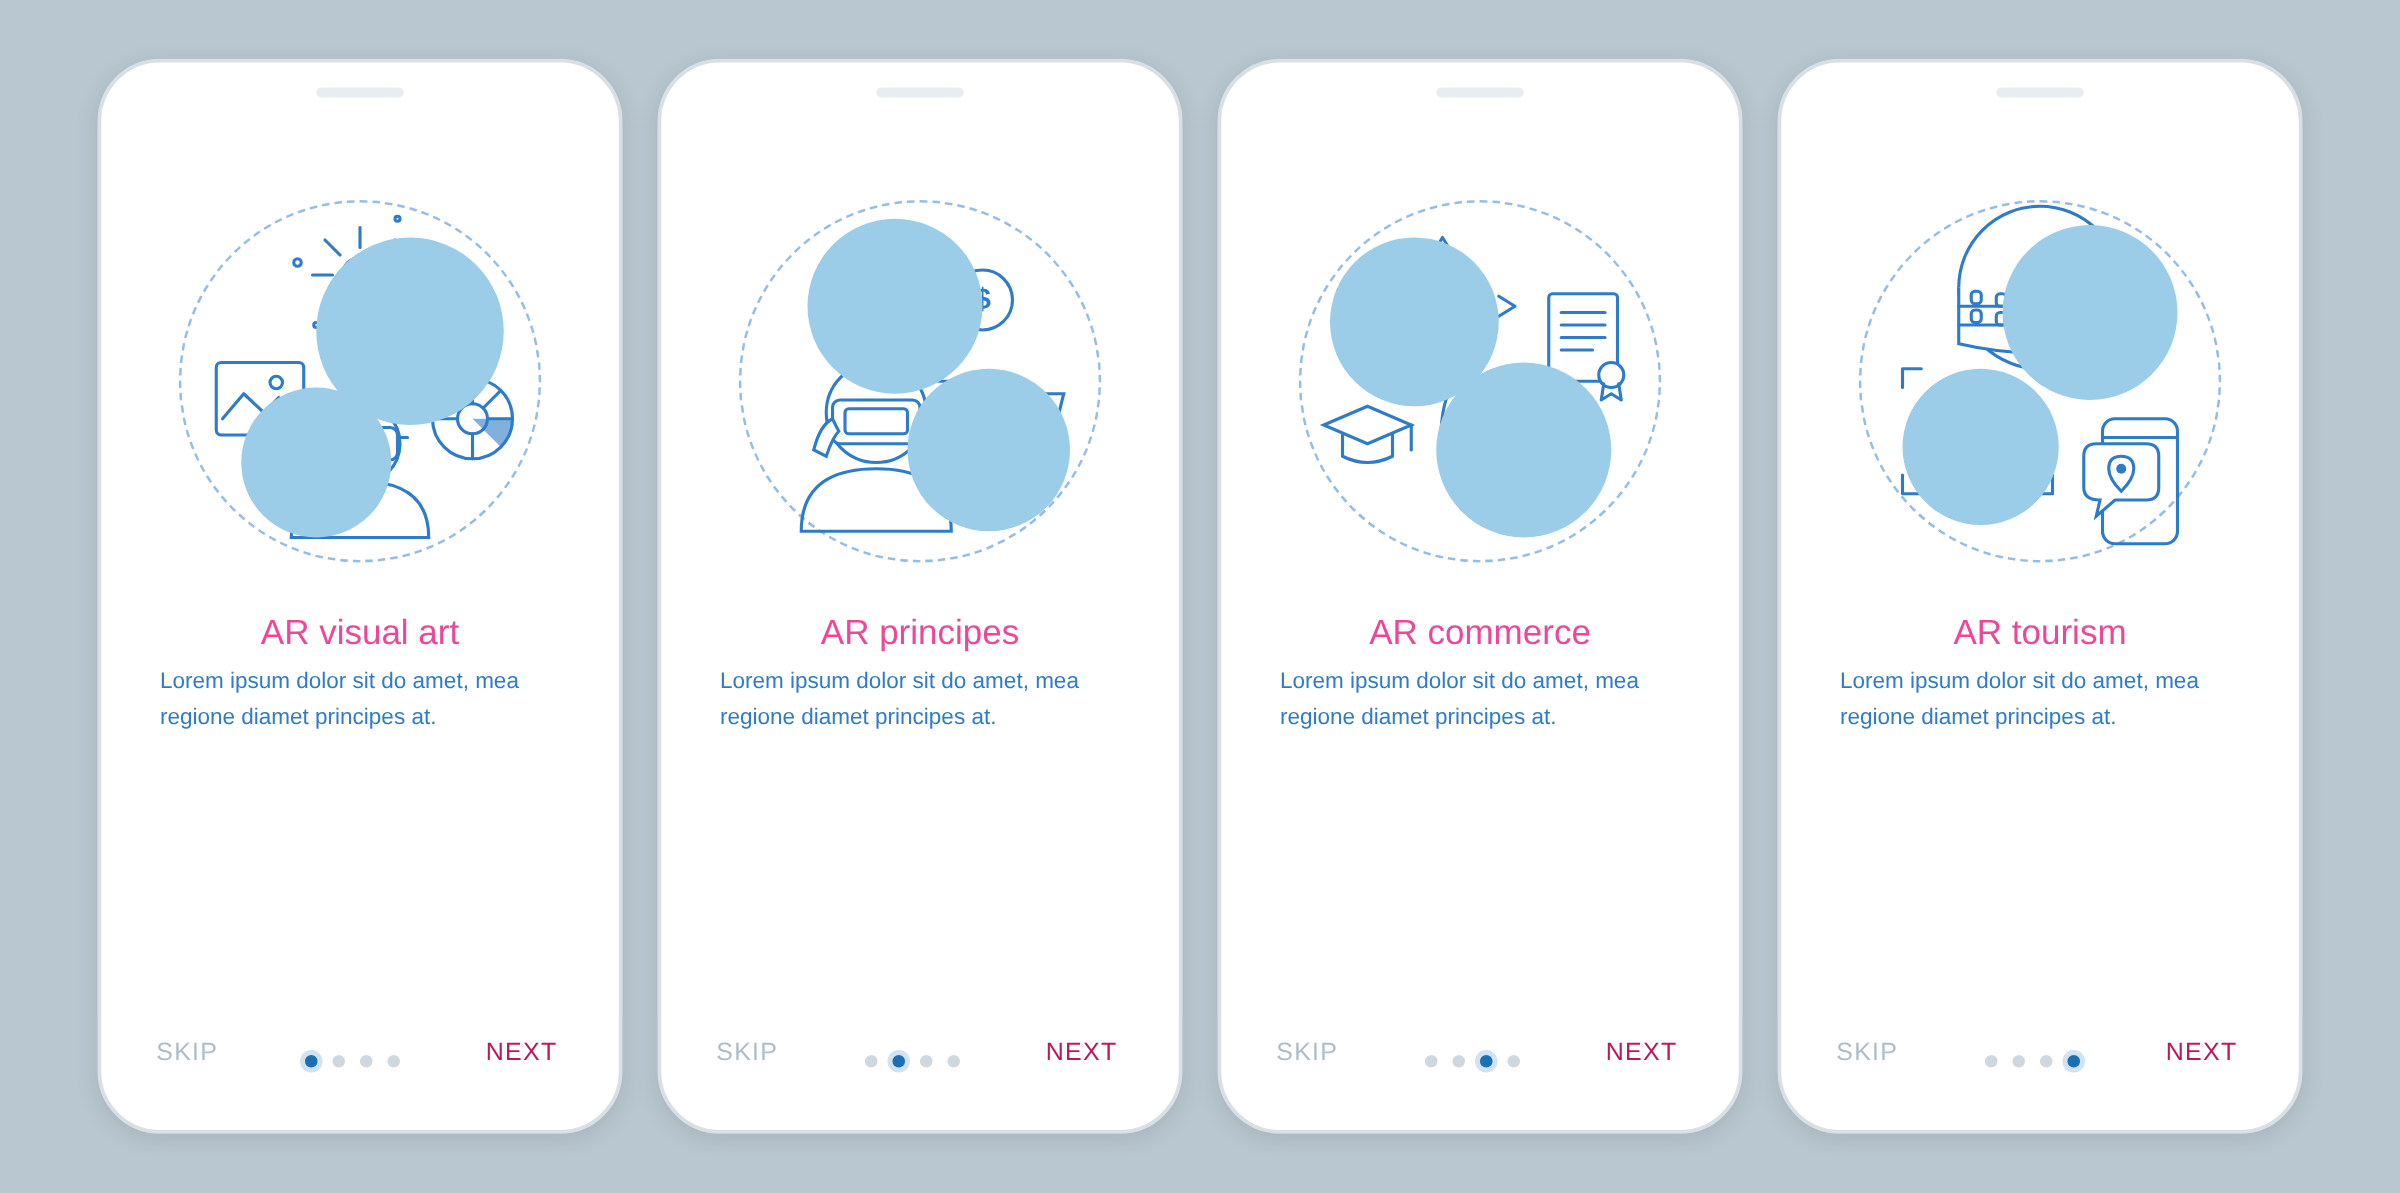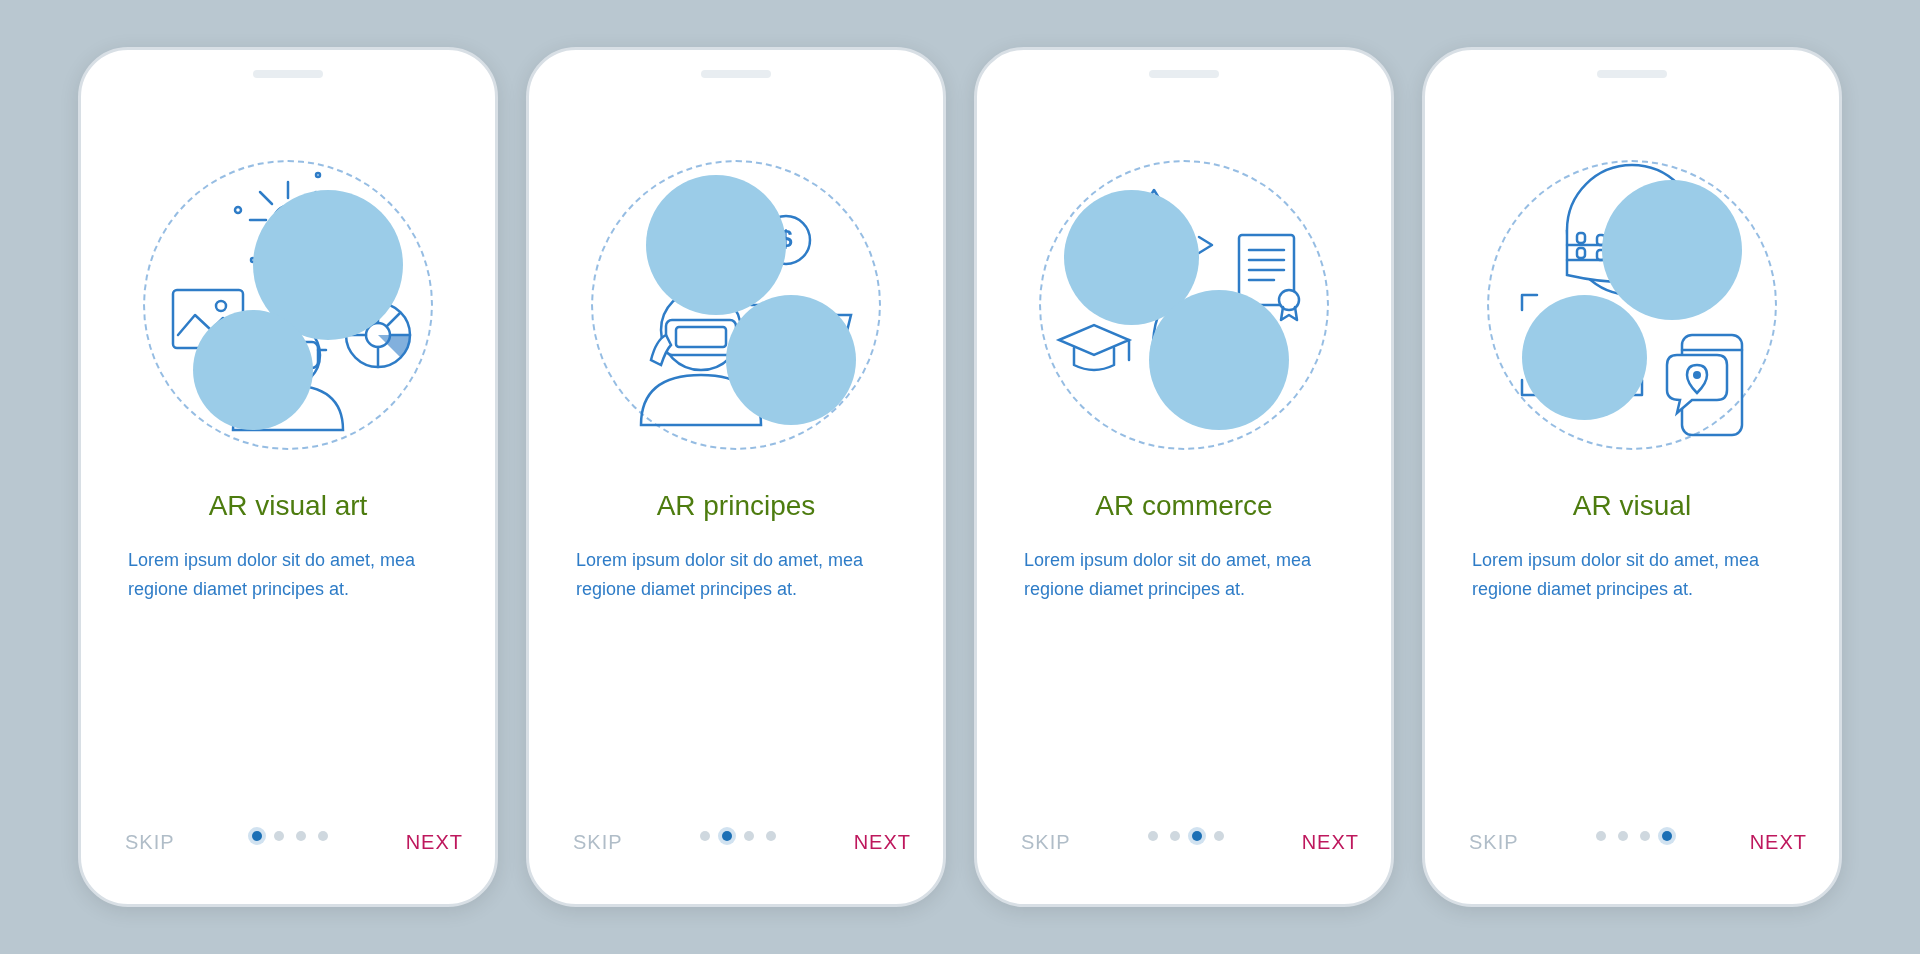--- a/index.html
+++ b/index.html
@@ -4,24 +4,24 @@
 <style>
 *{margin:0;padding:0;box-sizing:border-box}
 body{background:#b9c7d0;font-family:Arial,Helvetica,sans-serif;display:flex;align-items:center;justify-content:center;min-height:954px;width:1920px}
 .container{display:flex;gap:28px;padding:40px}
 .phone{width:420px;height:860px;background:#fff;border-radius:50px;border:3px solid #d8dfe5;box-shadow:0 4px 20px rgba(0,0,0,.1);position:relative;overflow:hidden}
 .phone::before{content:"";position:absolute;top:20px;left:50%;transform:translateX(-50%);width:70px;height:8px;background:#e8edf1;border-radius:4px}
 .screen{position:absolute;top:60px;left:20px;right:20px;bottom:20px;display:flex;flex-direction:column;align-items:center;padding:30px 24px 20px}
 .illustration{width:290px;height:290px;position:relative;margin-top:20px;margin-bottom:40px;display:flex;align-items:center;justify-content:center}
 .dashed-circle{position:absolute;inset:0;border:2px dashed #2e7cc7;border-radius:50%;opacity:.5}
 .blob{position:absolute;background:#9bcce8;border-radius:50%}
-.title{font-size:28px;color:#4d7c0f;font-weight:400;margin-bottom:24px;text-align:center}
+.title{font-size:28px;color:#ec4899;font-weight:400;margin-bottom:8px;text-align:center}
 .desc{font-size:18px;color:#2e7cc7;text-align:left;line-height:1.6;max-width:320px}
 .learn-more{margin-top:30px;padding:12px 40px;border:2px solid #2e7cc7;border-radius:30px;color:#1b6fb5;font-size:20px;background:transparent;cursor:pointer}
-.bottom-bar{position:absolute;bottom:30px;left:24px;right:12px;display:flex;align-items:flex-start;justify-content:space-between}
+.bottom-bar{position:absolute;bottom:30px;left:24px;right:29px;display:flex;align-items:flex-end;justify-content:space-between}
 .skip,.next{font-size:20px;letter-spacing:1px;cursor:pointer;font-weight:400}
 .skip{color:#b0bdc8}
 .next{color:#be185d}
 .dots{display:flex;gap:12px}
 .dot{width:10px;height:10px;border-radius:50%;background:#cfd8df}
 .dot.active{background:#1b6fb5;box-shadow:0 0 0 4px rgba(27,111,181,.2)}
 svg{overflow:visible}
 .ico{stroke:#2e7cc7;stroke-width:2.5;fill:none;stroke-linecap:round;stroke-linejoin:round}
 .ico-fill{fill:#fff;stroke:#2e7cc7;stroke-width:2.5}
 </style>
@@ -271,21 +271,21 @@
 
         <g transform="translate(195,175)">
           <rect class="ico-fill" x="0" y="0" width="60" height="100" rx="10"></rect>
           <line class="ico" x1="0" y1="15" x2="60" y2="15"></line>
           <path class="ico-fill" d="M-15,30 Q-15,20 -5,20 L35,20 Q45,20 45,30 L45,55 Q45,65 35,65 L10,65 L-5,78 L-2,65 Q-15,65 -15,55 Z"></path>
           <path class="ico-fill" d="M15,30 Q25,30 25,40 Q25,48 15,58 Q5,48 5,40 Q5,30 15,30 Z"></path>
           <circle fill="#2e7cc7" cx="15" cy="40" r="4"></circle>
         </g>
       </svg>
     </div>
-    <h2 class="title">AR visual</h2>
+    <h2 class="title">AR tourism</h2>
     <p class="desc">Lorem ipsum dolor sit do amet, mea regione diamet principes at.</p>
     <div class="bottom-bar">
       <span class="skip">SKIP</span>
       <div class="dots">
         <span class="dot"></span>
         <span class="dot"></span>
         <span class="dot"></span>
         <span class="dot active"></span>
       </div>
       <span class="next">NEXT</span>

